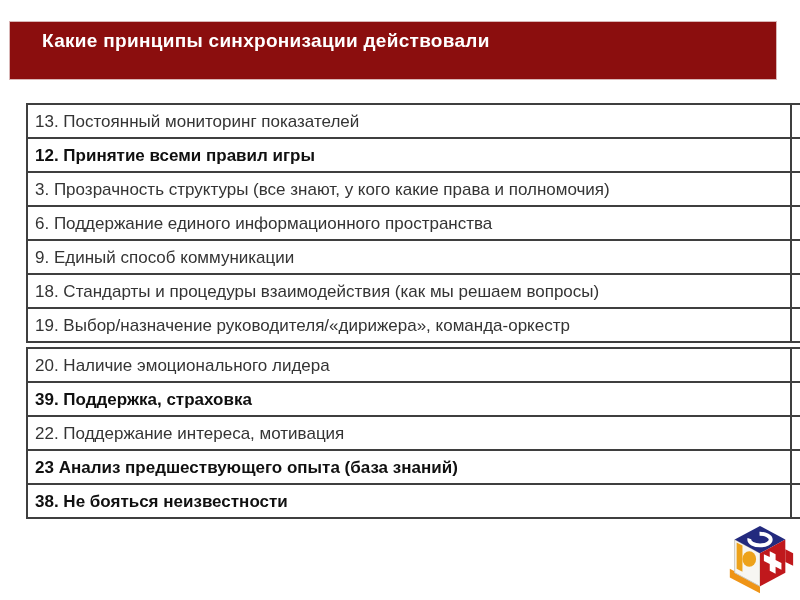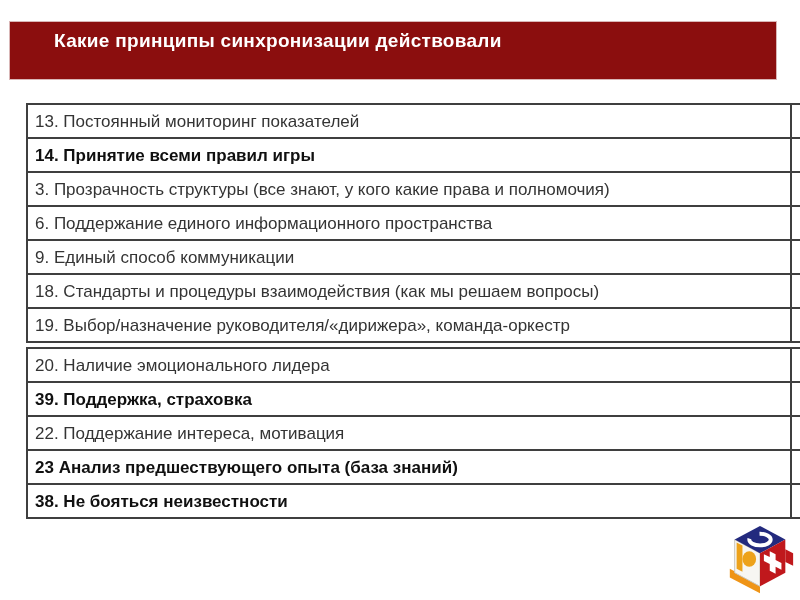--- a/index.html
+++ b/index.html
@@ -10,21 +10,21 @@
   }
   .slide{position:absolute;inset:0;width:800px;height:600px;background:#fff;}
 
   
   .title-bar{
     position:absolute;left:10px;top:22px;width:766px;height:57px;
     background:#8b0e0e;color:#fff;
     box-shadow:0 0 0 1px #d9b6b6;
   }
   .title-bar .t{
-    padding:7px 0 0 44px;
+    padding:7px 0 0 32px;
     font-size:19px;line-height:23px;font-weight:600;letter-spacing:.3px;
   }
 
   
   .tbl-wrap{position:absolute;left:26px;top:103px;width:731px;}
   table{border-collapse:collapse;width:731px;table-layout:fixed;}
   table + table{margin-top:4px;}
   td{border:2px solid #3f3f3f;vertical-align:top;}
   .c-label{
     width:660px;
@@ -55,21 +55,21 @@
   </div>
 
   <div class="tbl-wrap">
     <table>
       <tbody>
           <tr>
             <td class="c-label">13. Постоянный мониторинг показателей</td>
             <td class="c-value">1</td>
           </tr>
           <tr class="bold">
-            <td class="c-label">14. Принятие всеми правил игры</td>
+            <td class="c-label">12. Принятие всеми правил игры</td>
             <td class="c-value">11</td>
           </tr>
           <tr>
             <td class="c-label">3. Прозрачность структуры (все знают, у кого какие права и полномочия)</td>
             <td class="c-value">-</td>
           </tr>
           <tr>
             <td class="c-label">6. Поддержание единого информационного пространства</td>
             <td class="c-value">-</td>
           </tr>

